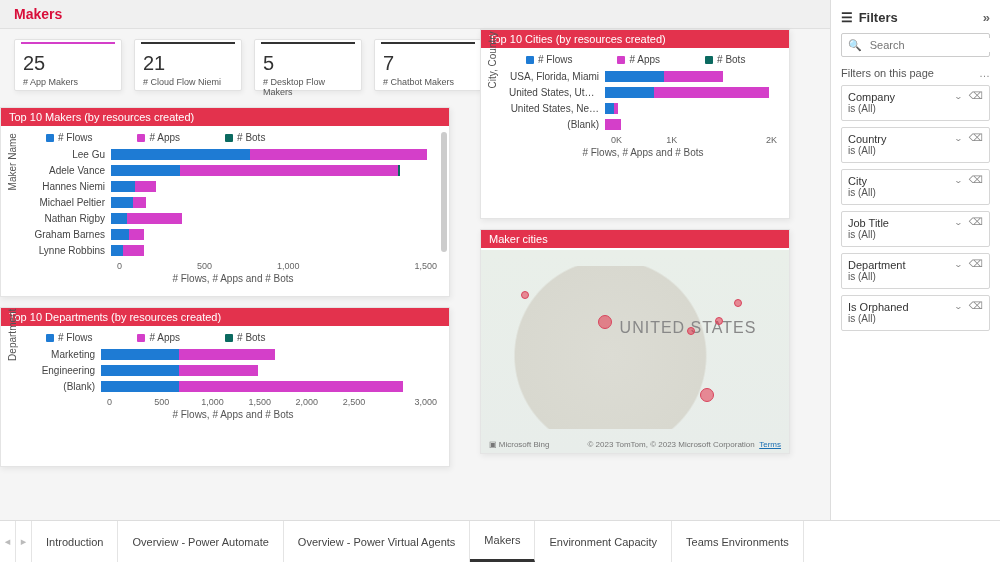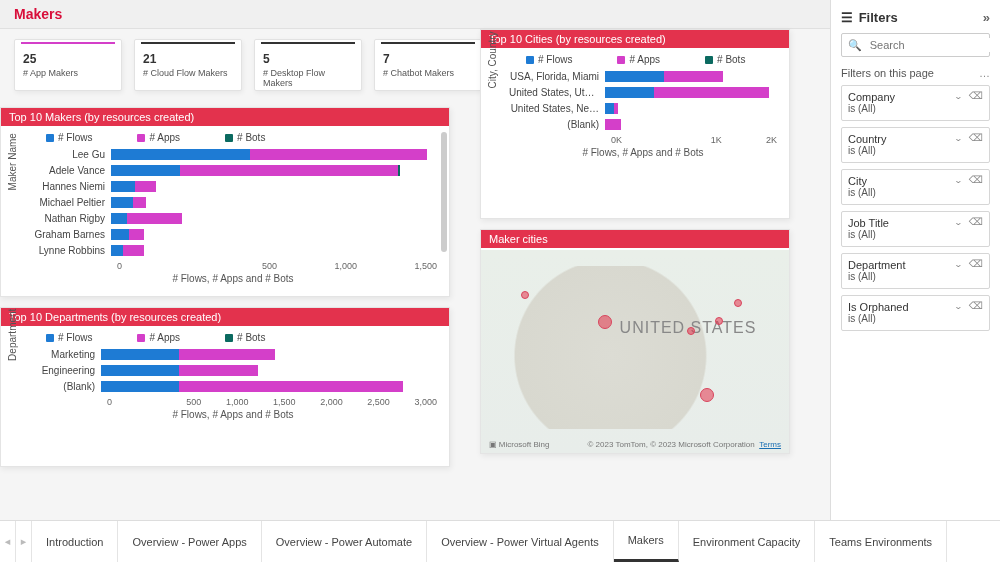--- a/index.html
+++ b/index.html
@@ -49,21 +49,21 @@
     padding: 6px 8px 4px 8px;
     box-shadow: 1px 2px 5px rgba(0,0,0,.06);
     position: relative;
   }
   .kpi::before {
     content: "";
     position: absolute;
     left: 6px; right: 6px; top: 2px;
     border-top: 2px solid var(--accent, #333);
   }
-  .kpi-value { font-size: 12px; font-weight: 700; margin-top: 6px; }
+  .kpi-value { font-size: 20px; font-weight: 400; margin-top: 6px; }
   .kpi-label { font-size: 9px; color: #555; margin-top: 2px; }
 
   
   .panel {
     position: absolute;
     background: #fff;
     border: 1px solid #e4e4e4;
     box-shadow: 1px 2px 6px rgba(0,0,0,.07);
   }
   .panel-header {
@@ -82,21 +82,21 @@
     position: absolute; left: 6px; top: 50%;
     transform: rotate(-90deg) translateX(50%);
     transform-origin: left top;
     font-size: 10px; color: #555; white-space: nowrap;
   }
   .row { display: flex; align-items: center; height: 14px; margin-bottom: 2px; }
   .row-lab { width: 82px; text-align: right; padding-right: 6px; font-size: 10px; color: #444; overflow:hidden; text-overflow:ellipsis; white-space:nowrap;}
   .row-bar { flex: 1; height: 11px; display: flex; }
   .seg { height: 100%; }
   .xaxis { display: flex; margin-left: 88px; color:#666; font-size:9px; padding-top:2px;}
-  .xaxis span { flex:1; text-align:right;}
+  .xaxis span { flex:1; text-align:left;}
   .xaxis span:first-child{text-align:left;}
   .xaxis span:last-child{text-align:right;}
   .xlabel { text-align:center; font-size:10px; color:#555; padding:2px 0 4px; }
 
   
 
   
   .map {
     position: absolute; inset: 20px 0 0 0;
     background: linear-gradient(180deg,#e9efe9 0%,#e8edea 100%);
@@ -169,21 +169,21 @@
 
     <div class="content">
 
       <div class="kpi-row" id="kpi-row">
           <div class="kpi" style="--accent: #d43fc9;">
             <div class="kpi-value">25</div>
                <div class="kpi-label"># App Makers</div>
           </div>
           <div class="kpi" style="--accent: #333333;">
             <div class="kpi-value">21</div>
-               <div class="kpi-label"># Cloud Flow Makers</div>
+               <div class="kpi-label"># Cloud Flow Niemi</div>
           </div>
           <div class="kpi" style="--accent: #333333;">
             <div class="kpi-value">5</div>
                <div class="kpi-label"># Desktop Flow Makers</div>
           </div>
           <div class="kpi" style="--accent: #333333;">
             <div class="kpi-value">7</div>
                <div class="kpi-label"># Chatbot Makers</div>
           </div>
         </div>
@@ -489,21 +489,20 @@
      <div class="val">is (All)</div>
         </div>
       </div>
   </div>
 
   <div class="tabs">
     <div class="tab-nav">◂</div>
     <div class="tab-nav">▸</div>
     <div id="tab-list" style="display:flex;">
         <div class="tab">Introduction</div>
-        <div class="tab">Overview - Power Apps</div>
         <div class="tab">Overview - Power Automate</div>
         <div class="tab">Overview - Power Virtual Agents</div>
         <div class="tab active">Makers</div>
         <div class="tab">Environment Capacity</div>
         <div class="tab">Teams Environments</div>
       </div>
   </div>
 </div>
 
 </body></html>

